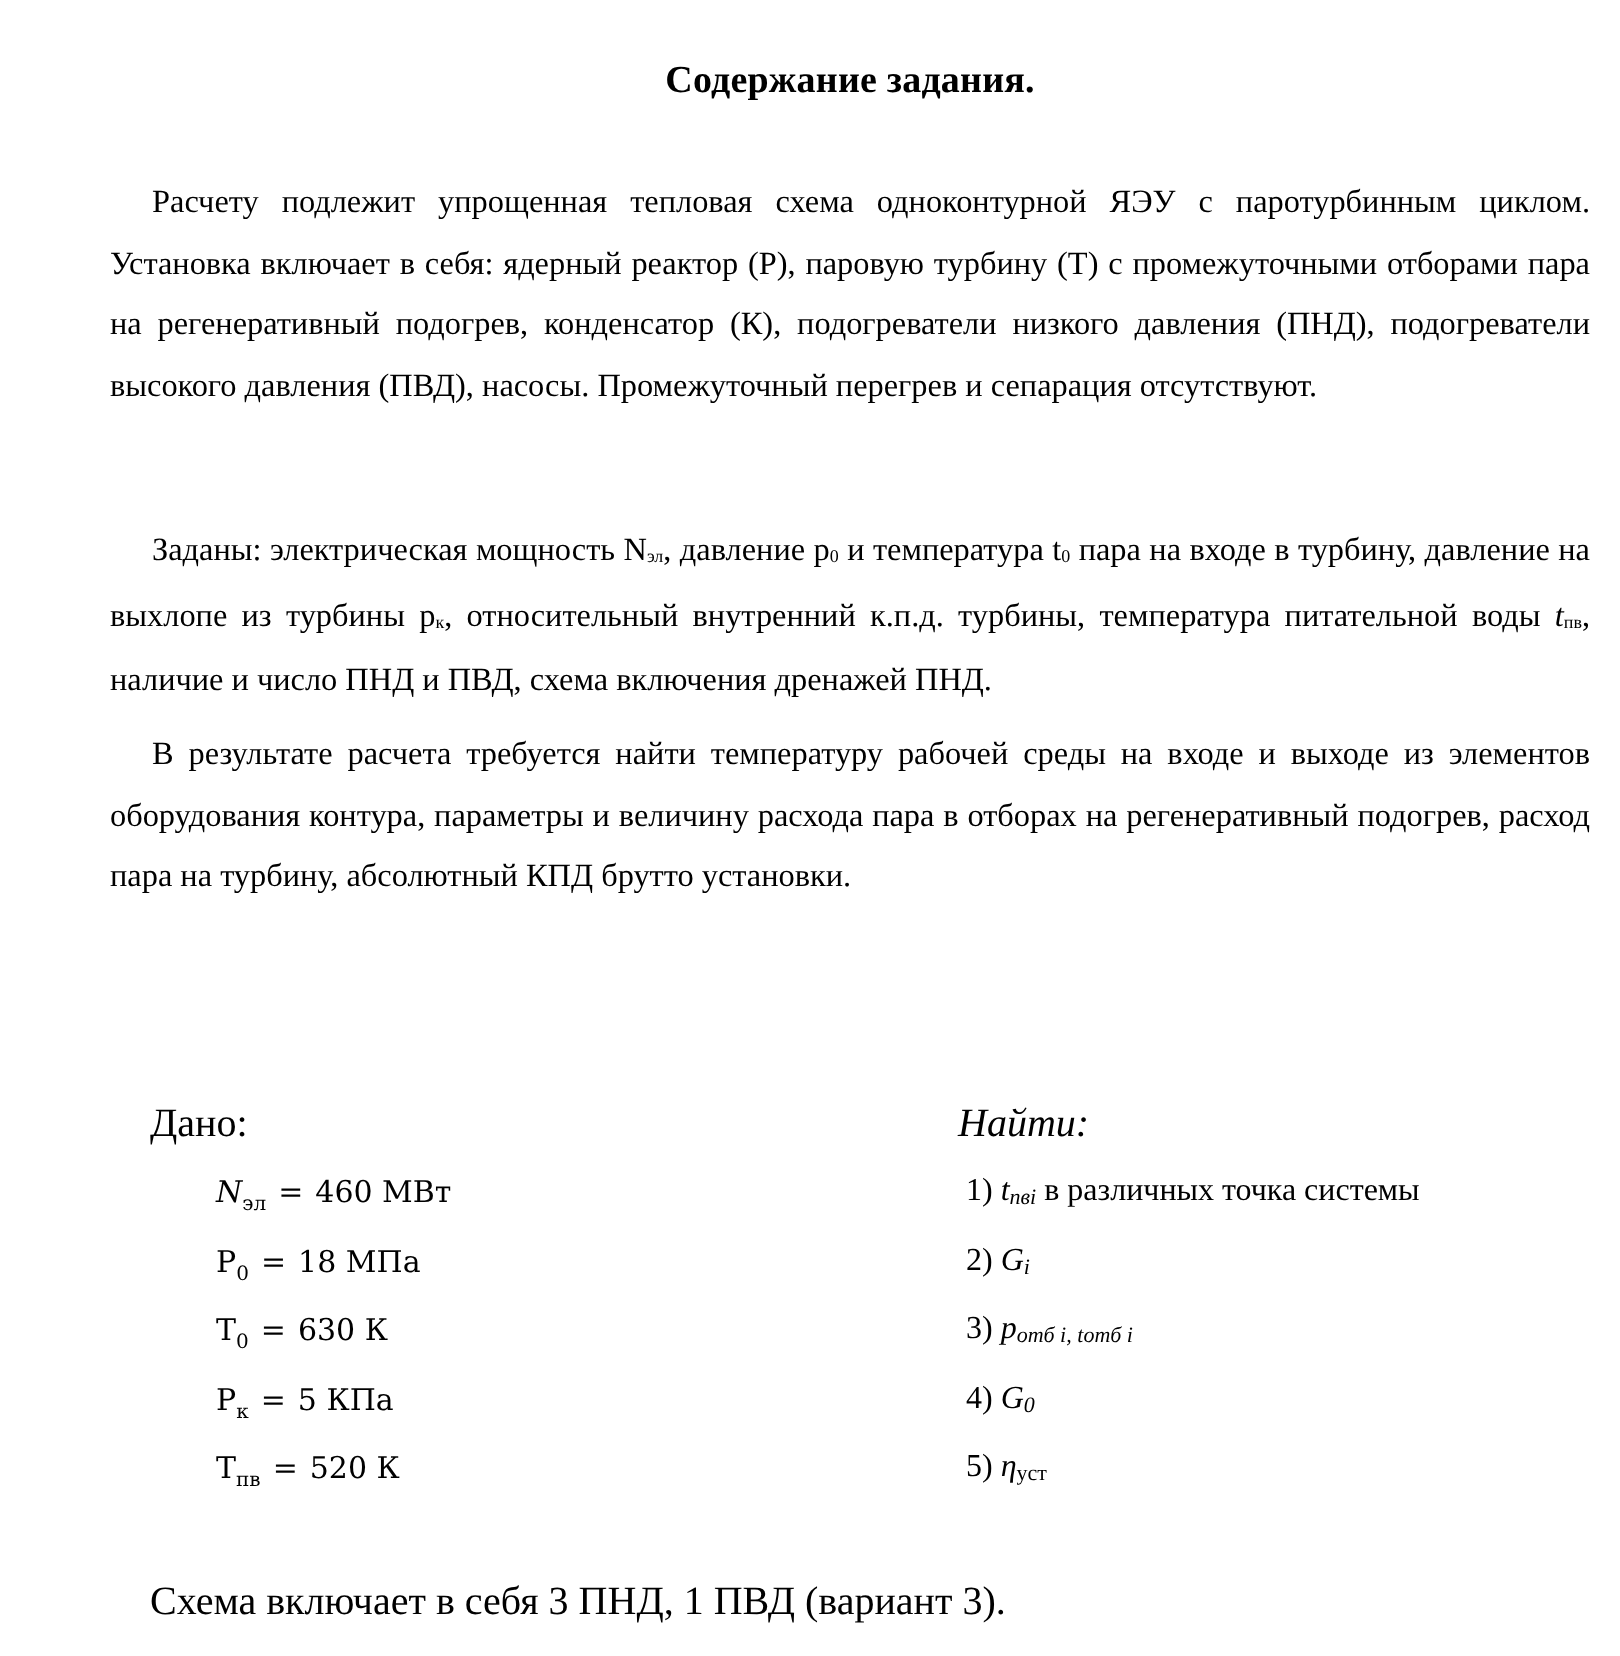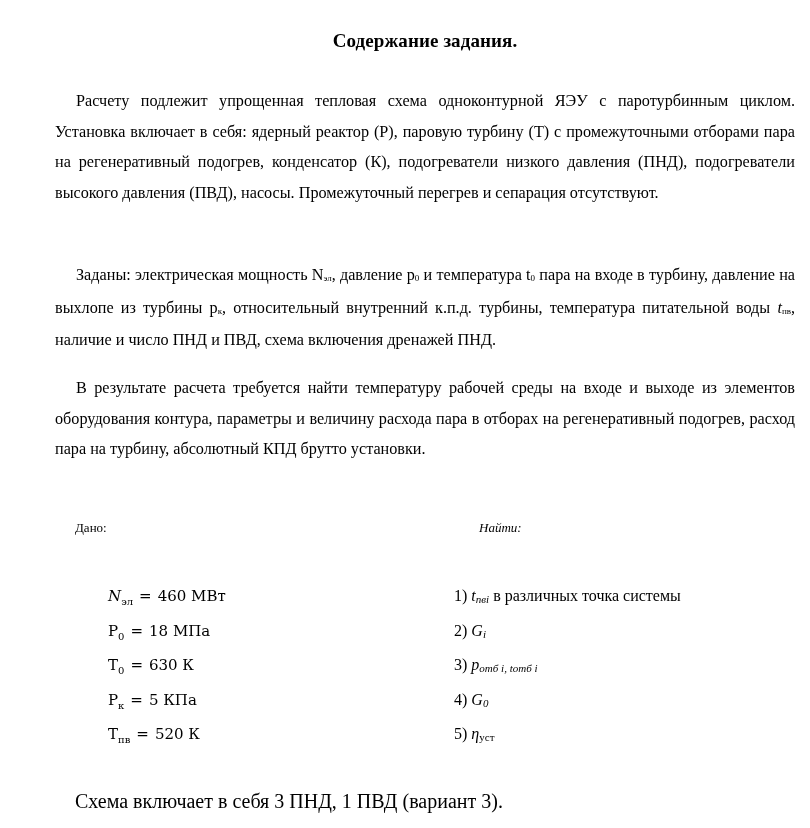--- a/index.html
+++ b/index.html
@@ -30,33 +30,33 @@
       left: 55px;
       width: 740px;
       font-size: 16.2px;
       line-height: 30.5px;
       text-align: justify;
       text-indent: 21px;
       font-family: Liberation Serif, serif;
     }
     .para-1 { top: 70px; }
     .para-2 { top: 244px; }
-    .para-3 { top: 357px; }
+    .para-3 { top: 346px; }
     .sub {
       font-size: 9px;
       vertical-align: baseline;
       position: relative;
       top: 1px;
     }
     .italic { font-style: italic; }
 
     .given-label, .find-label {
       position: absolute;
-      font-size: 13px;
-      top: 520px;
+      font-size: 20px;
+      top: 551px;
     }
     .given-label { left: 75px; }
     .find-label { left: 479px; font-style: italic; }
 
     .given-list {
       position: absolute;
       left: 108px;
       top: 582px;
       margin: 0;
       padding: 0;
@@ -72,21 +72,21 @@
     .given-list .sym { }
     .given-list .sub2 {
       font-size: 10px;
       position: relative;
       top: 4px;
     }
     .given-list .eq { margin: 0 6px; }
 
     .find-list {
       position: absolute;
-      left: 454px;
+      left: 483px;
       top: 582px;
       margin: 0;
       padding: 0;
       list-style: none;
       font-size: 16px;
     }
     .find-list li {
       height: 34.6px;
       line-height: 28px;
       white-space: nowrap;

